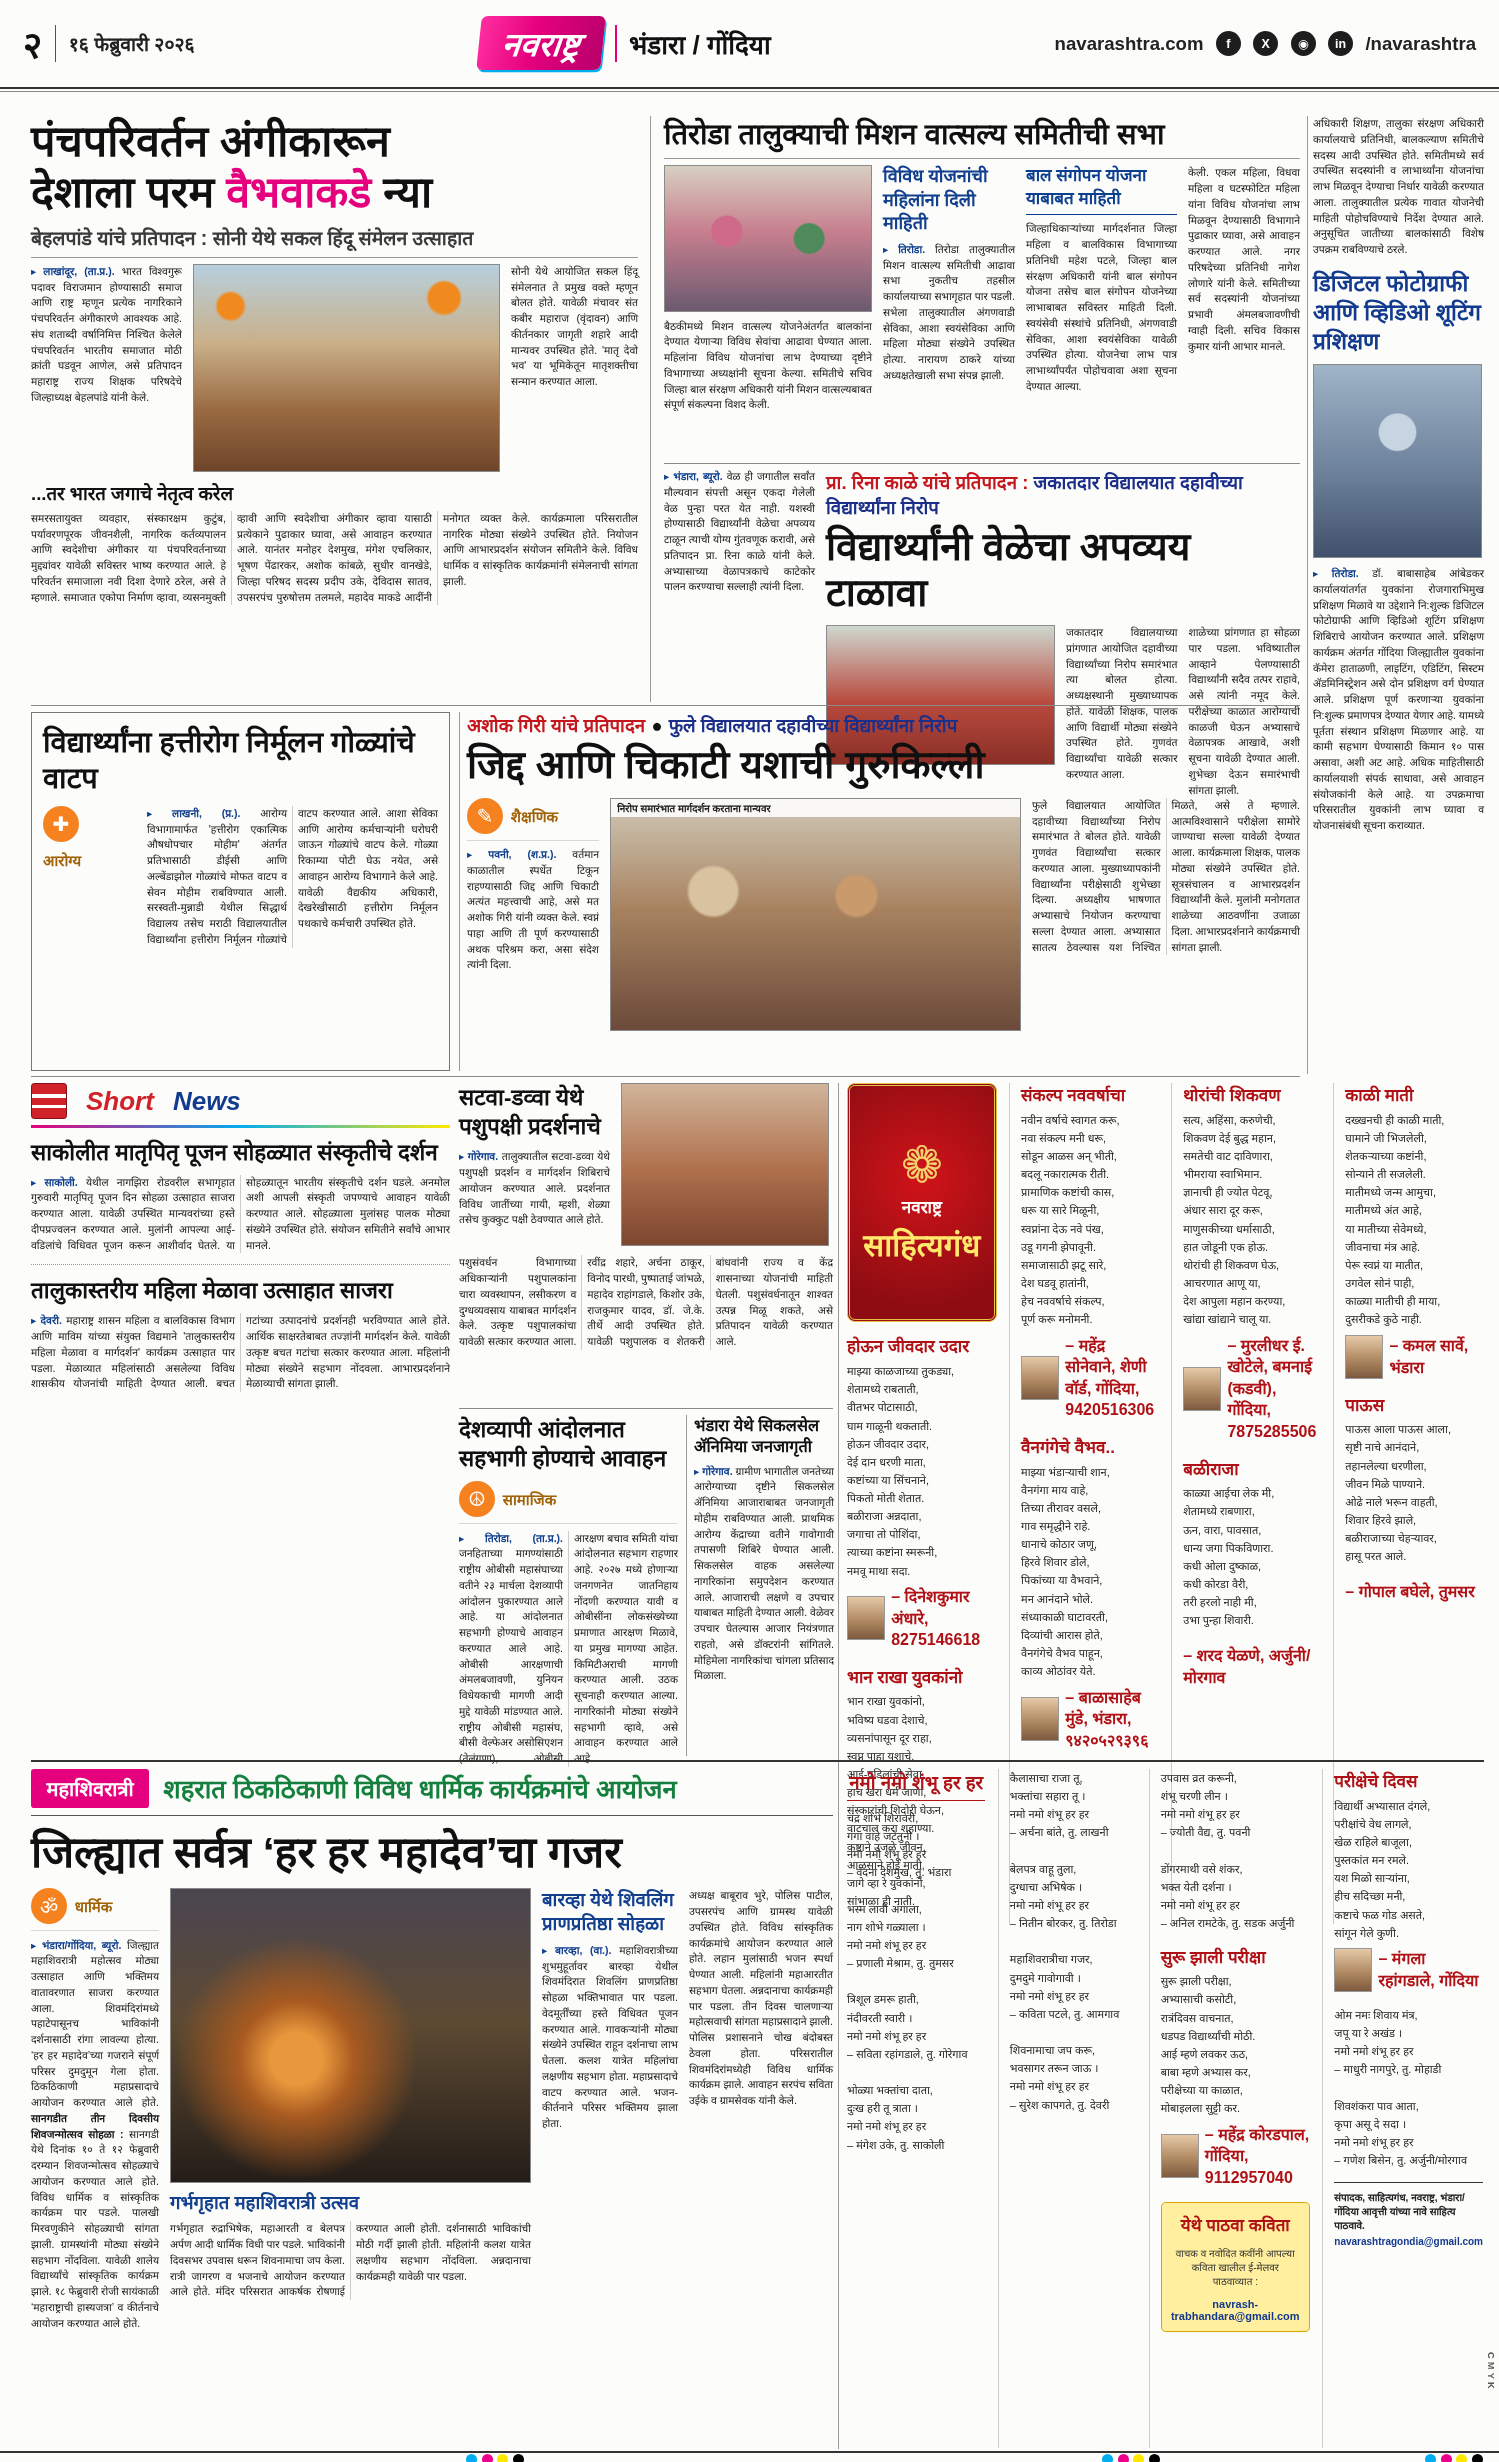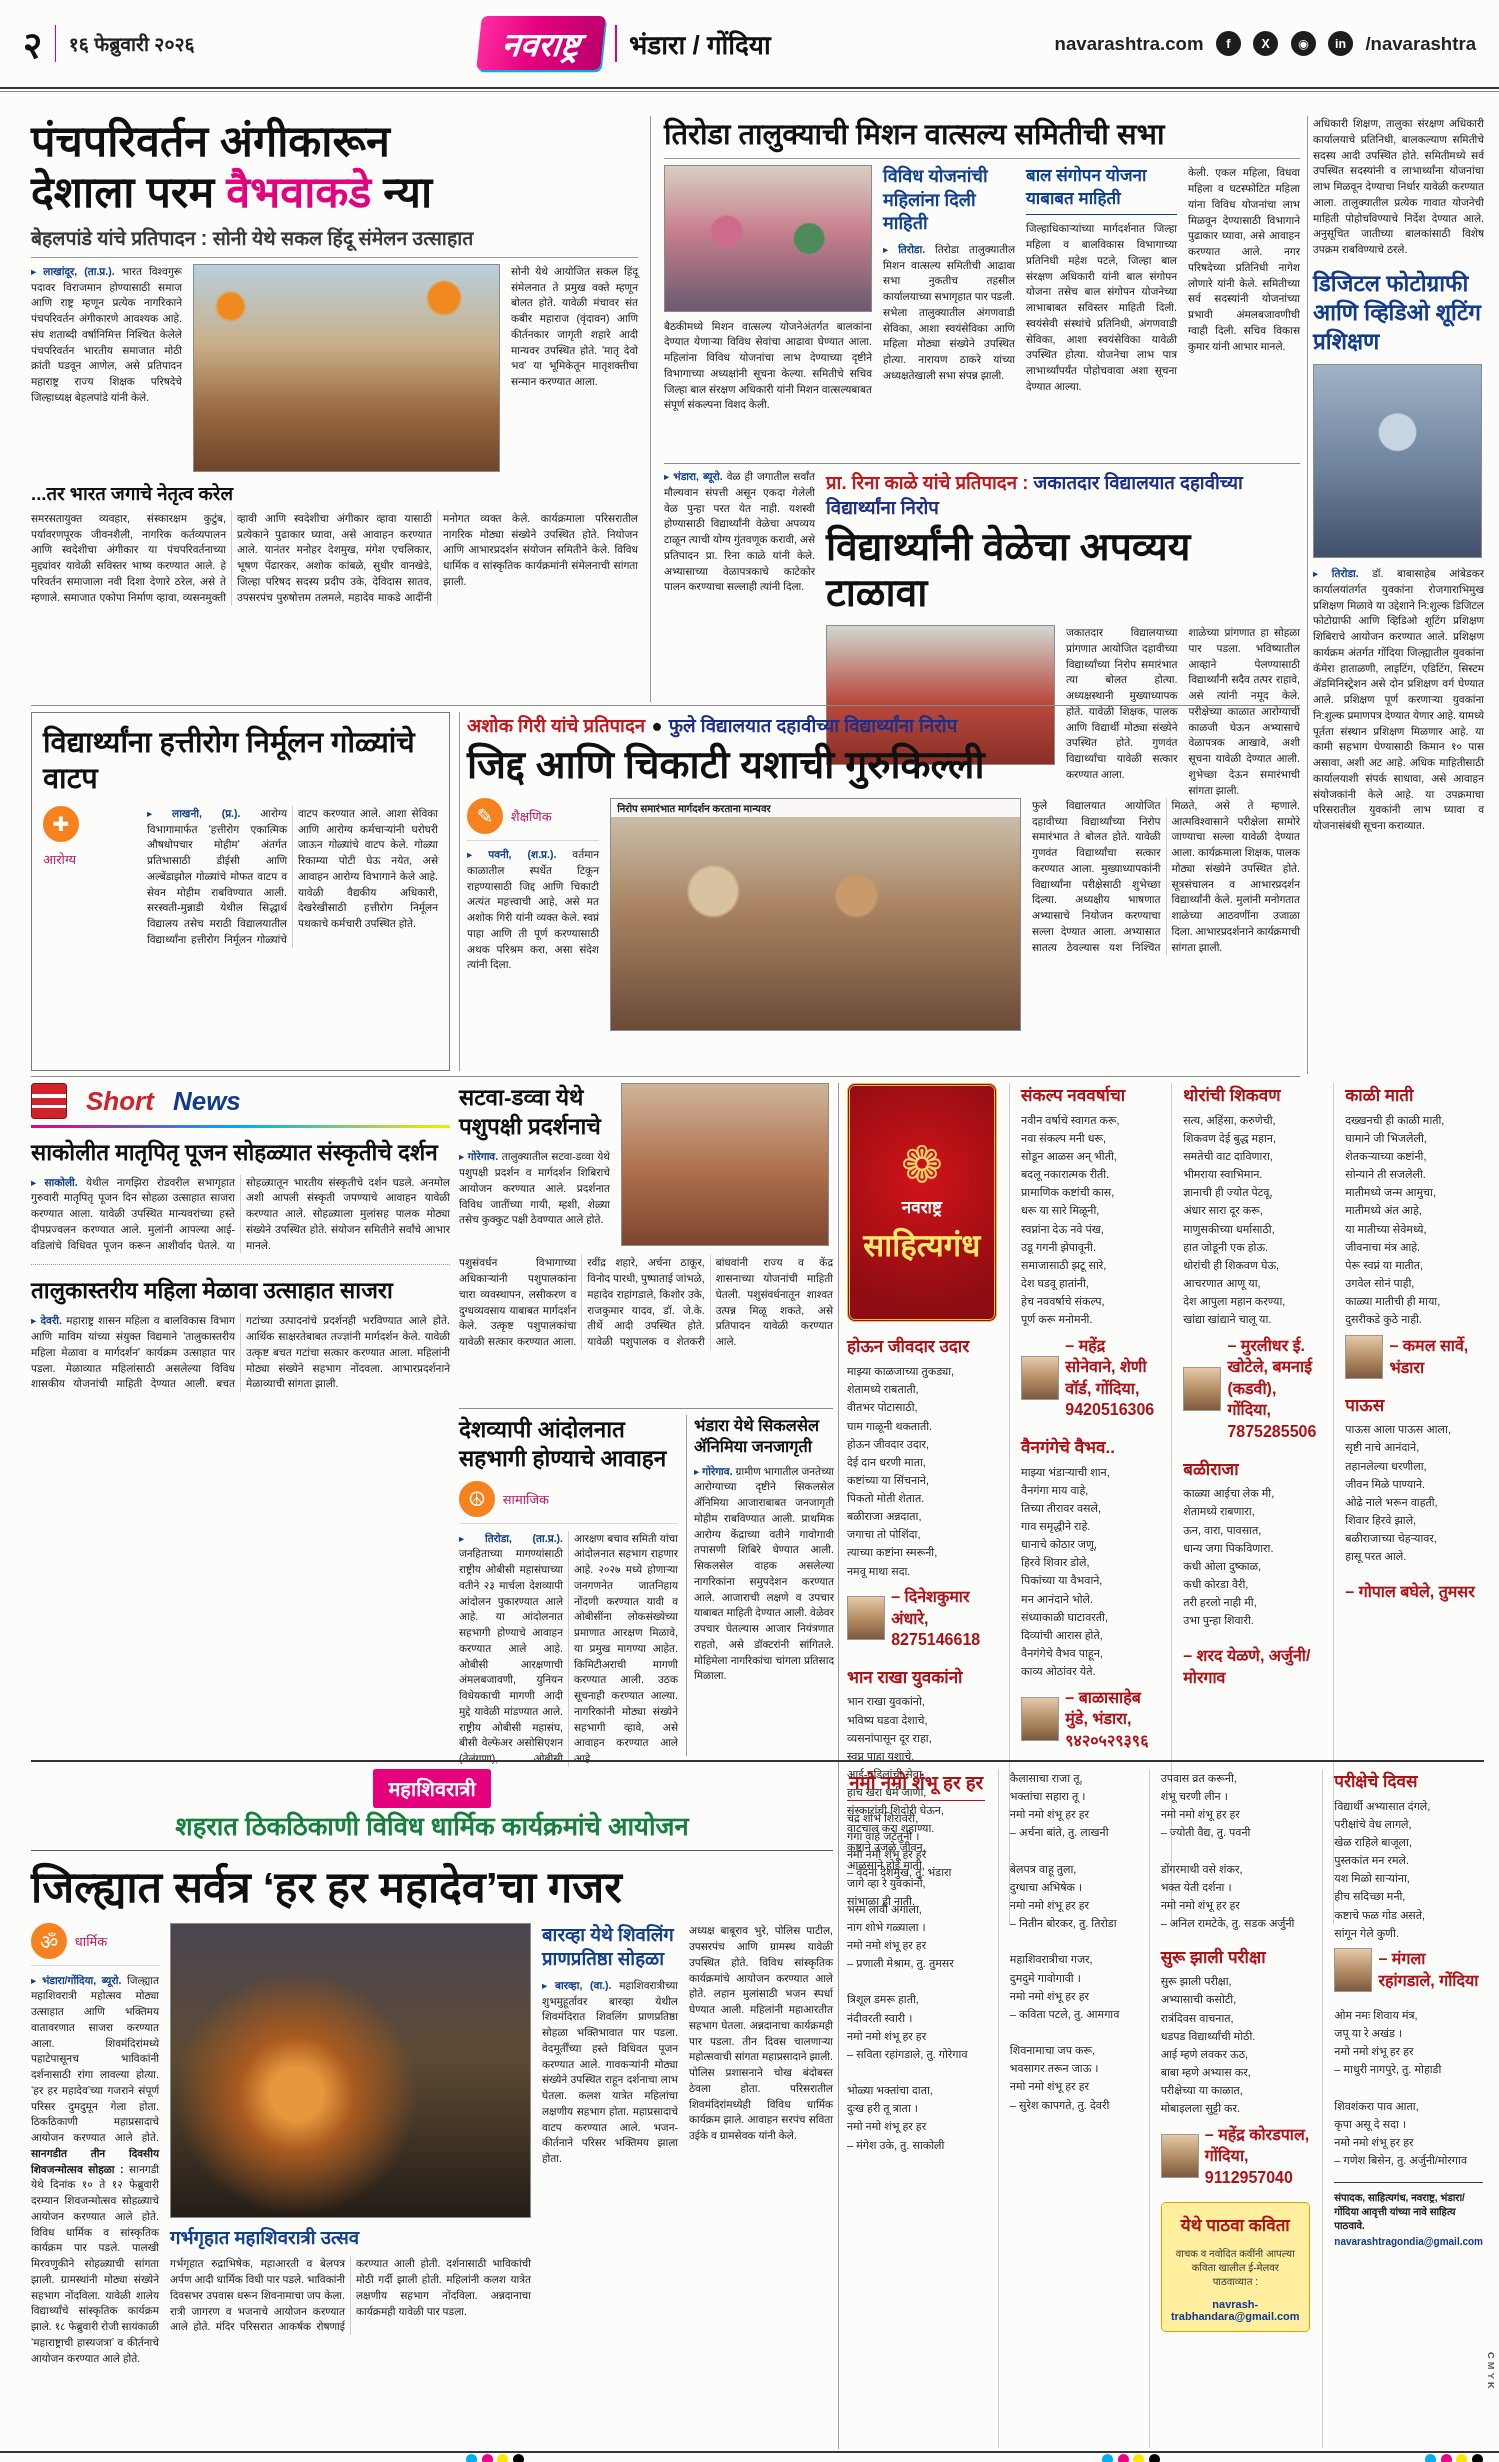--- a/index.html
+++ b/index.html
@@ -47,21 +47,21 @@
   .ph-temple{background:radial-gradient(circle at 35% 58%,#e8973c 0 9%,#a85a20 20%,transparent 42%),
              linear-gradient(180deg,#4a4550 0%,#5d4a33 45%,#241d18 100%);}
   .photo .photocap{position:absolute;left:0;top:0;right:0;background:rgba(255,255,255,.88);
                    font-size:10px;font-weight:bold;padding:2.3px 6.2px;color:#222;}
   .caption{font-size:18.6px;font-weight:bold;color:#111;margin:7.8px 0 6.2px 0;}
   .kicker{font-size:18.6px;font-weight:bold;margin:0 0 4.7px 0;}
   .k-red{color:#c4161c;} .k-navy{color:#1b2e8a;} .k-sep{color:#111;padding:0 6.2px;}
   .badge{display:flex;align-items:center;gap:7.8px;margin-bottom:6.2px;border-bottom:1.6px solid #d9d9d9;padding-bottom:6.2px;}
   .badge .bicon{width:36px;height:36px;border-radius:50%;background:#f5821f;color:#fff;font-size:20px;
                 display:flex;align-items:center;justify-content:center;flex-shrink:0;}
-  .badge .blabel{font-size:13px;font-weight:normal;color:#be185d;}
+  .badge .blabel{font-size:15px;font-weight:bold;color:#a16207;}
   .hl-xxl{font-size:43px;font-weight:bold;line-height:1.18;color:#101010;margin:0;}
   .hl-xl{font-size:39px;font-weight:bold;line-height:1.2;color:#101010;margin:0;}
   .hl-lg{font-size:29px;font-weight:bold;line-height:1.25;color:#101010;margin:0;}
   .hl-md{font-size:22.5px;font-weight:bold;line-height:1.3;color:#101010;margin:0;}
   .hl-sm{font-size:16.3px;font-weight:bold;line-height:1.3;color:#101010;margin:0;}
   .hl-navy{color:#123a8f;}
   .pink{color:#e5007d;}
   .subhead{font-size:19.4px;font-weight:bold;color:#3a3a3a;margin:6.2px 0;}
   .subhead-blue{font-size:18px;font-weight:bold;color:#12408f;line-height:1.3;margin:0 0 6.2px 0;}
   .bstitle{font-size:17px;font-weight:bold;color:#0c3f8f;border-bottom:1.6px solid #0c3f8f;
@@ -93,21 +93,21 @@
   .credit{font-size:16px;font-weight:bold;color:#b01116;line-height:1.35;}
   .namo-title{font-size:18.6px;font-weight:bold;color:#b01116;text-align:center;margin:0 0 7.8px 0;
               border-bottom:1.6px solid #b01116;padding-bottom:6.2px;}
   .submit-box{background:#ffef9e;border:1.6px solid #d9a400;border-radius:4.7px;padding:9.3px;margin-top:12.4px;}
   .sbx-title{font-size:17px;font-weight:bold;color:#b01116;margin:0 0 4.7px 0;text-align:center;}
   .sbx-text{font-size:10px;color:#333;text-align:center;}
   .sbx-email{font-size:11px;font-weight:bold;color:#143a8f;text-align:center;display:block;margin-top:4.7px;}
   .contact{border-top:1.6px solid #333;margin-top:12.4px;padding-top:7.8px;font-size:10px;font-weight:bold;color:#222;}
   .contact .email{color:#143a8f;display:block;margin-top:3.1px;}
   
-  .m-header{display:flex;align-items:center;border-bottom:1.6px solid #555;padding-bottom:6.2px;flex-direction:column;}
+  .m-header{display:flex;align-items:center;gap:14px;border-bottom:1.6px solid #555;padding-bottom:6.2px;}
   .m-badge{background:#e5007d;color:#fff;font-size:20px;font-weight:bold;padding:6.2px 15.5px;border-radius:3.1px;flex-shrink:0;}
   .m-top-hl{font-size:25.6px;font-weight:bold;color:#15803d;margin:0;}
   
   .dots{position:absolute;display:flex;gap:4.7px;}
   .dot{width:11px;height:11px;border-radius:50%;}
   .dc{background:#00aeef;} .dm{background:#ec008c;} .dy{background:#ffe800;} .dk{background:#000;}
   .cmyk{position:absolute;right:3.1px;bottom:70px;writing-mode:vertical-rl;font-size:9.3px;
         letter-spacing:3.1px;color:#555;font-weight:bold;}
 </style>
 </head>

